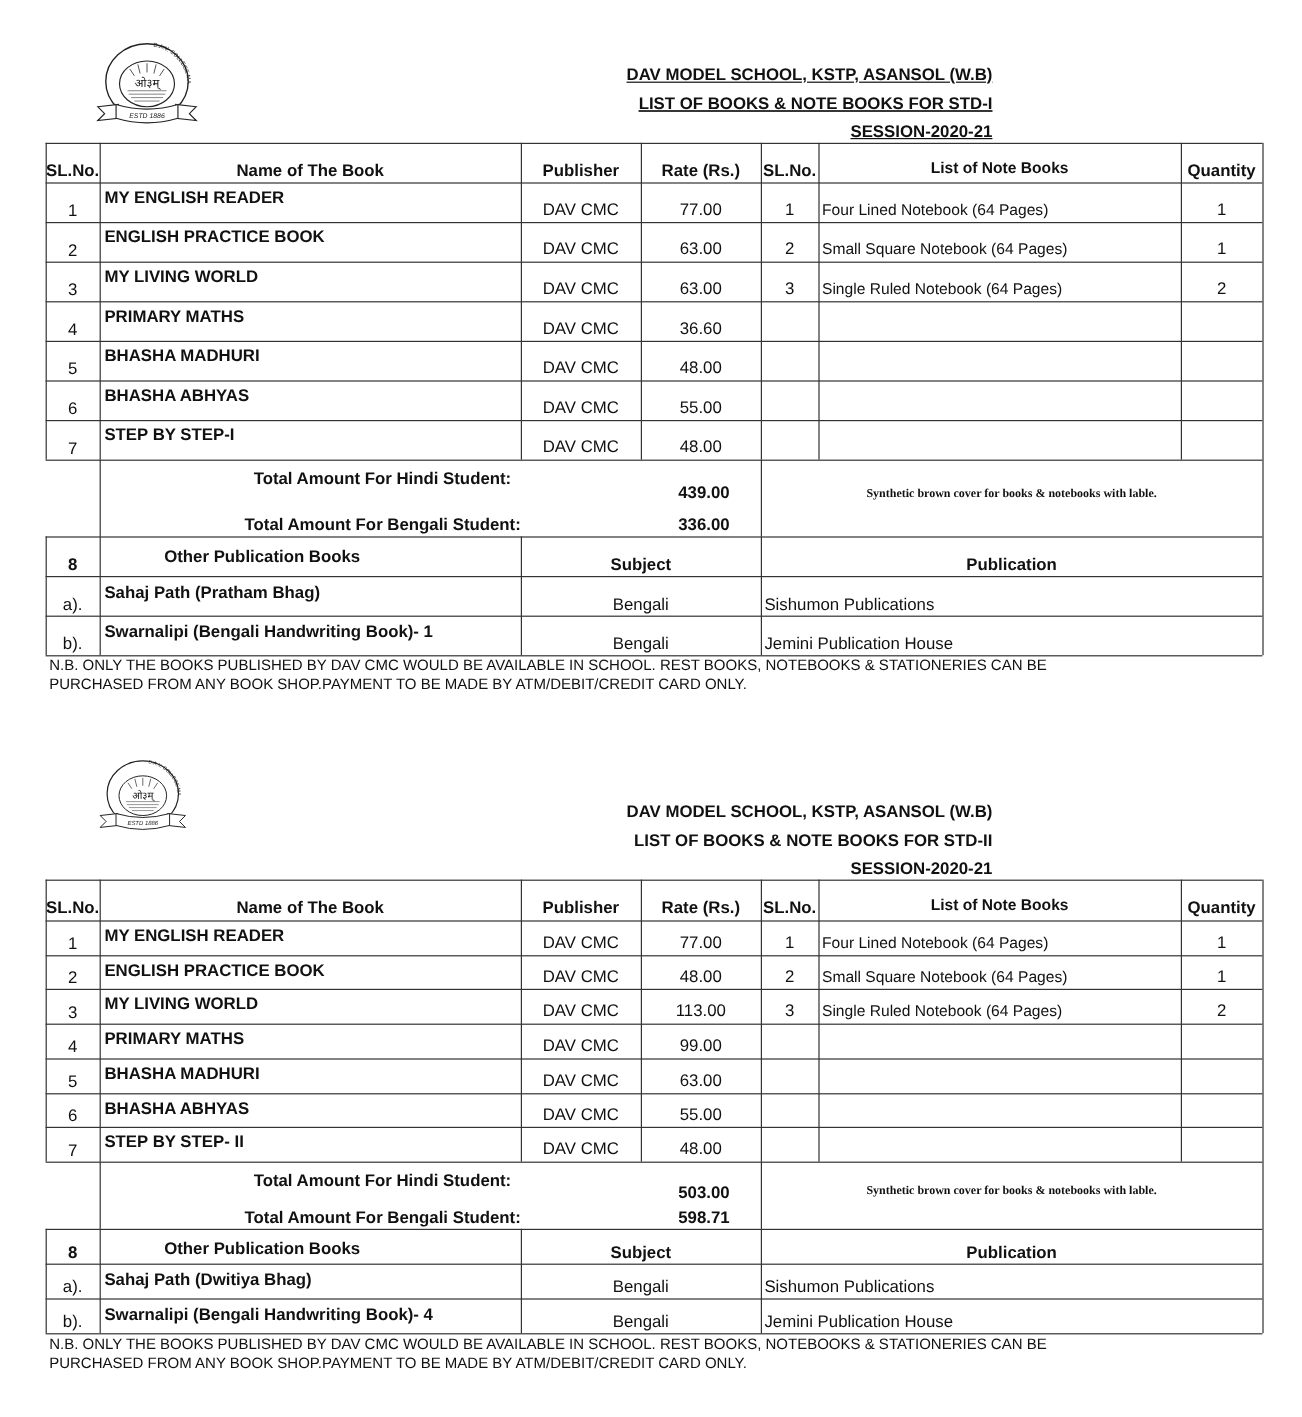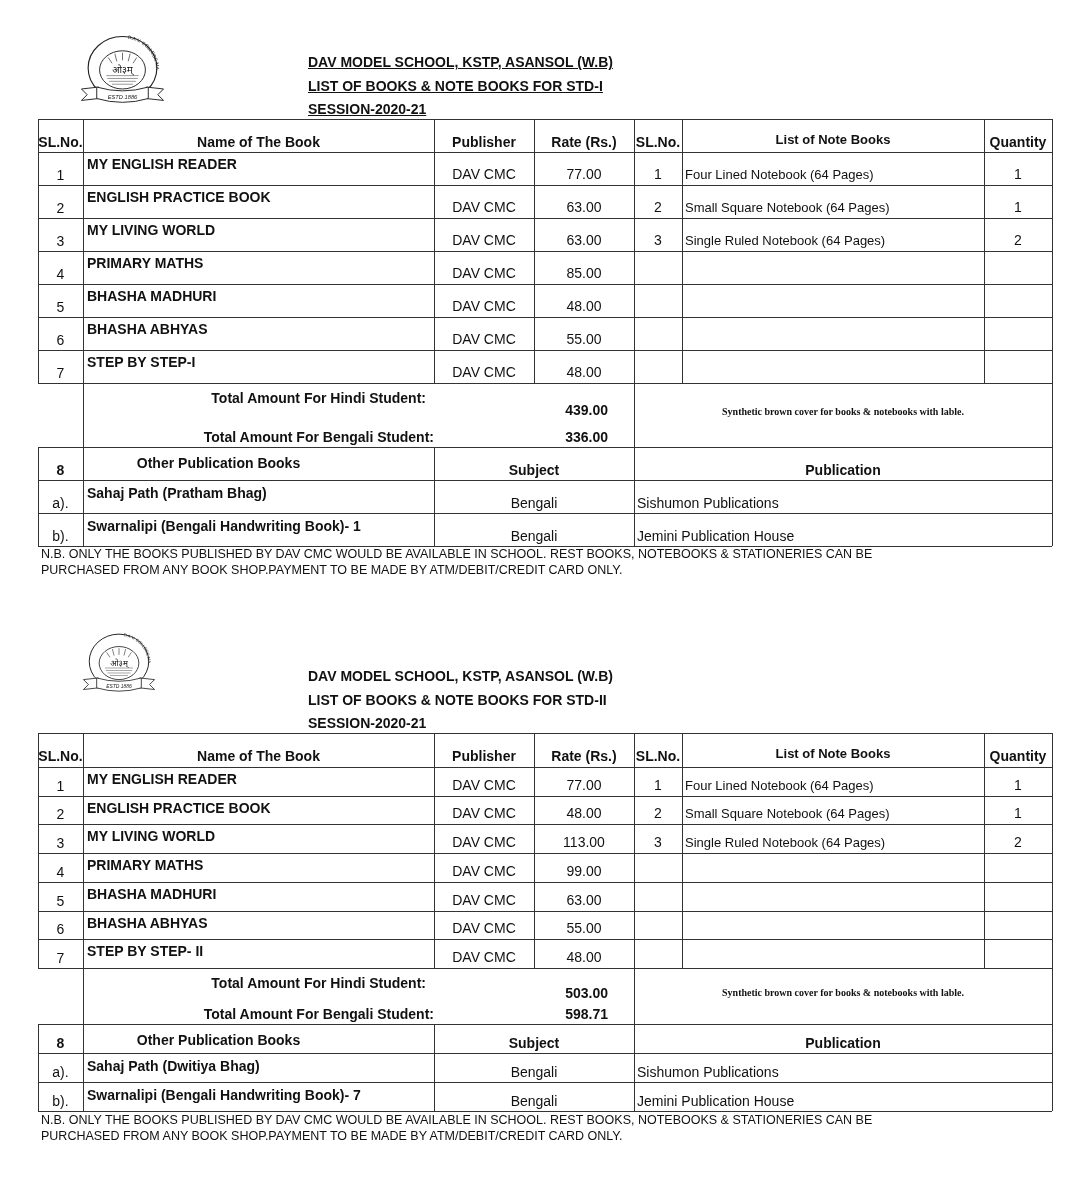--- a/index.html
+++ b/index.html
@@ -1,19 +1,19 @@
 <!DOCTYPE html>
 <html><head>
 <meta charset="utf-8">
 <style>
   * { box-sizing: border-box; margin: 0; padding: 0; }
   html, body { width: 1085px; height: 1181px; background: #ffffff; overflow: hidden; }
   body { position: relative; font-family: "Liberation Sans", sans-serif; color: #111; }
   .logo { position: absolute; }
-  .title { position: absolute; left: 308px; width: 538px; text-align: left; font-weight: bold; font-size: 14px; }
+  .title { position: absolute; left: 289px; width: 538px; text-align: right; font-weight: bold; font-size: 14px; }
   .title.ul span { text-decoration: underline; }
   .hline { position: absolute; height: 0; border-top: 1.5px solid #333; }
   .vline { position: absolute; width: 0; border-left: 1.5px solid #333; }
   .cell { position: absolute; font-size: 14px; white-space: nowrap; }
   .b { font-weight: bold; }
   .sm { font-size: 13px; }
   .serif { font-family: "Liberation Serif", serif; font-weight: bold; font-size: 10px; }
   .nb { position: absolute; left: 41px; font-weight: normal; font-size: 12.5px; line-height: 16px; white-space: nowrap; }
 </style>
 </head>
@@ -93,21 +93,21 @@
     <div class="cell b" style="left: 83px; width: 351px; top: 189px; padding-left: 4px;">ENGLISH PRACTICE BOOK</div>
     <div class="cell" style="left: 434px; width: 100px; top: 199px; text-align: center;">DAV CMC</div>
     <div class="cell" style="left: 534px; width: 100px; top: 199px; text-align: center;">63.00</div>
     <div class="cell" style="left: 38px; width: 45px; top: 233px; text-align: center;">3</div>
     <div class="cell b" style="left: 83px; width: 351px; top: 222px; padding-left: 4px;">MY LIVING WORLD</div>
     <div class="cell" style="left: 434px; width: 100px; top: 232px; text-align: center;">DAV CMC</div>
     <div class="cell" style="left: 534px; width: 100px; top: 232px; text-align: center;">63.00</div>
     <div class="cell" style="left: 38px; width: 45px; top: 266px; text-align: center;">4</div>
     <div class="cell b" style="left: 83px; width: 351px; top: 255px; padding-left: 4px;">PRIMARY MATHS</div>
     <div class="cell" style="left: 434px; width: 100px; top: 265px; text-align: center;">DAV CMC</div>
-    <div class="cell" style="left: 534px; width: 100px; top: 265px; text-align: center;">85.00</div>
+    <div class="cell" style="left: 534px; width: 100px; top: 265px; text-align: center;">36.60</div>
     <div class="cell" style="left: 38px; width: 45px; top: 299px; text-align: center;">5</div>
     <div class="cell b" style="left: 83px; width: 351px; top: 288px; padding-left: 4px;">BHASHA MADHURI</div>
     <div class="cell" style="left: 434px; width: 100px; top: 298px; text-align: center;">DAV CMC</div>
     <div class="cell" style="left: 534px; width: 100px; top: 298px; text-align: center;">48.00</div>
     <div class="cell" style="left: 38px; width: 45px; top: 332px; text-align: center;">6</div>
     <div class="cell b" style="left: 83px; width: 351px; top: 321px; padding-left: 4px;">BHASHA ABHYAS</div>
     <div class="cell" style="left: 434px; width: 100px; top: 331px; text-align: center;">DAV CMC</div>
     <div class="cell" style="left: 534px; width: 100px; top: 331px; text-align: center;">55.00</div>
     <div class="cell" style="left: 38px; width: 45px; top: 365px; text-align: center;">7</div>
     <div class="cell b" style="left: 83px; width: 351px; top: 354px; padding-left: 4px;">STEP BY STEP-I</div>
@@ -250,18 +250,18 @@
     <div class="cell serif" style="left: 634px; width: 418px; top: 986.95px; text-align: center;">Synthetic brown cover for books &amp; notebooks with lable.</div>
     <div class="cell b" style="left: 38px; width: 45px; top: 1035px; text-align: center;">8</div>
     <div class="cell b" style="left: 83px; width: 271px; top: 1032px; text-align: center;">Other Publication Books</div>
     <div class="cell b" style="left: 434px; width: 200px; top: 1035px; text-align: center;">Subject</div>
     <div class="cell b" style="left: 634px; width: 418px; top: 1035px; text-align: center;">Publication</div>
     <div class="cell" style="left: 38px; width: 45px; top: 1064px; text-align: center;">a).</div>
     <div class="cell b" style="left: 83px; width: 351px; top: 1058px; padding-left: 4px;">Sahaj Path (Dwitiya Bhag)</div>
     <div class="cell" style="left: 434px; width: 200px; top: 1064px; text-align: center;">Bengali</div>
     <div class="cell" style="left: 634px; width: 418px; top: 1064px; padding-left: 3px;">Sishumon Publications</div>
     <div class="cell" style="left: 38px; width: 45px; top: 1093px; text-align: center;">b).</div>
-    <div class="cell b" style="left: 83px; width: 351px; top: 1087px; padding-left: 4px;">Swarnalipi (Bengali Handwriting Book)- 7</div>
+    <div class="cell b" style="left: 83px; width: 351px; top: 1087px; padding-left: 4px;">Swarnalipi (Bengali Handwriting Book)- 4</div>
     <div class="cell" style="left: 434px; width: 200px; top: 1093px; text-align: center;">Bengali</div>
     <div class="cell" style="left: 634px; width: 418px; top: 1093px; padding-left: 3px;">Jemini Publication House</div>
     <div class="nb" style="top: 1112px;">N.B. ONLY THE BOOKS PUBLISHED BY DAV CMC WOULD BE AVAILABLE IN SCHOOL. REST BOOKS, NOTEBOOKS &amp; STATIONERIES CAN BE</div>
     <div class="nb" style="top: 1128px;">PURCHASED FROM ANY BOOK SHOP.PAYMENT TO BE MADE BY ATM/DEBIT/CREDIT CARD ONLY.</div>
   </div>
 
 </body></html>

